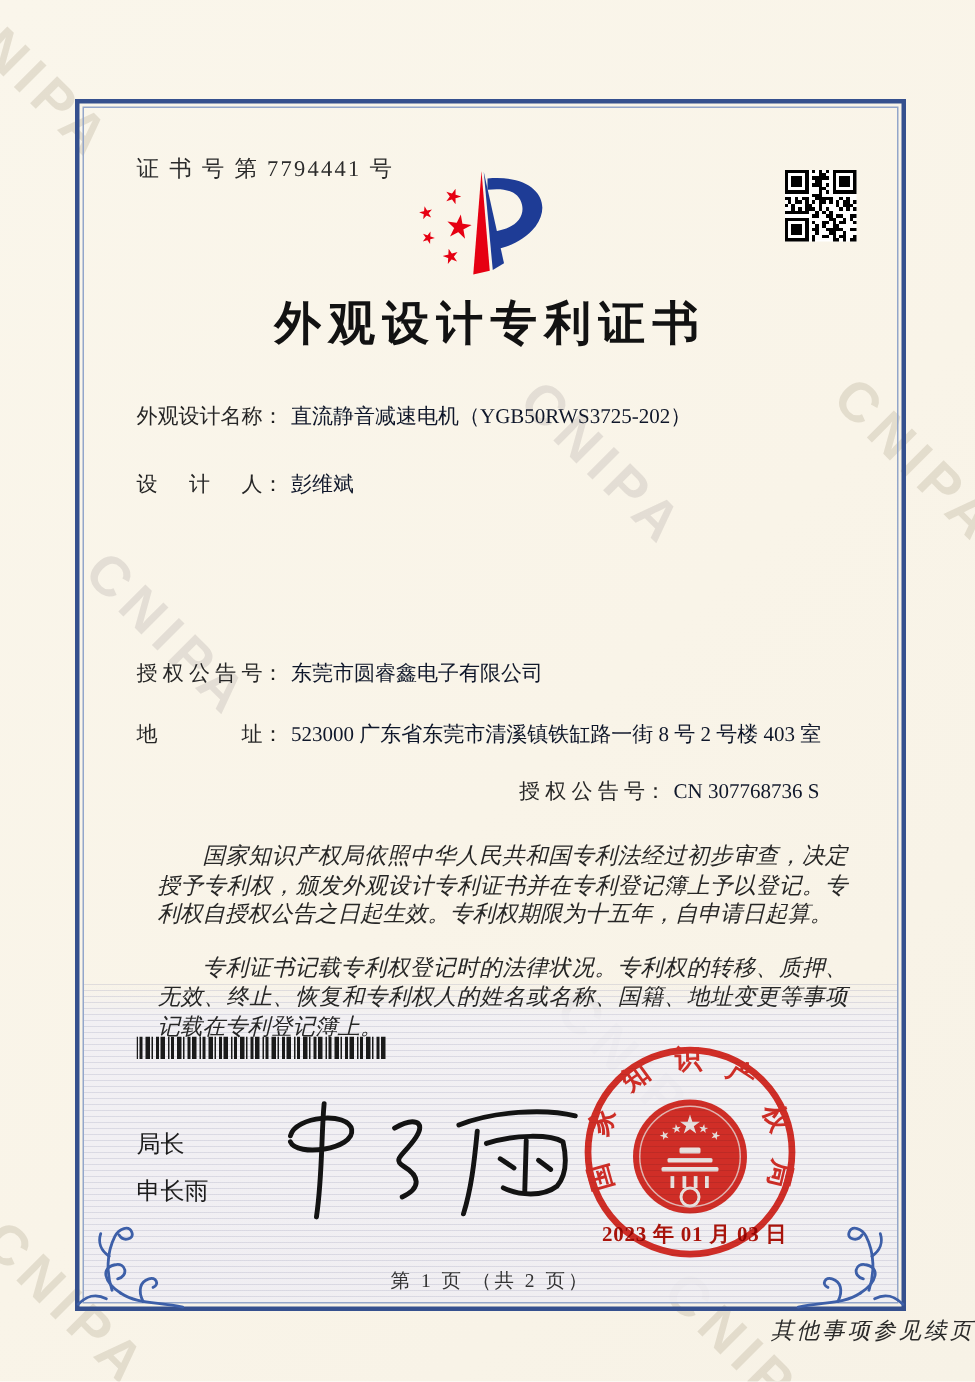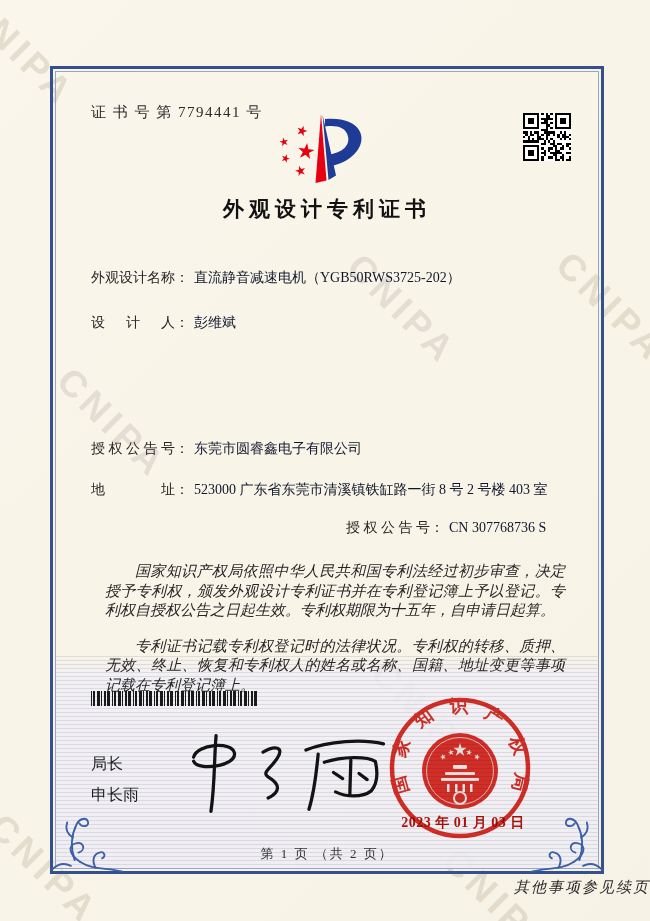--- a/index.html
+++ b/index.html
@@ -30,21 +30,21 @@
       repeating-linear-gradient(to bottom, rgba(176,176,198,0.35) 0 1px, rgba(244,243,247,0.0) 1px 4px),
       linear-gradient(to bottom, rgba(240,239,244,0.0) 0, rgba(240,239,244,0.88) 22px, rgba(238,237,243,0.88) 100%);
   }
   .cert-number{
     position:absolute;left:38px;top:34px;font-size:15px;letter-spacing:1.5px;color:#2b2b2b;
   }
   .qr{position:absolute;right:30px;top:44px;width:48px;height:48px;}
   .logo{position:absolute;left:206px;top:40px;width:120px;height:84px;}
   .title{
     position:absolute;left:0;right:0;top:126px;text-align:center;
-    font-size:21px;font-weight:bold;letter-spacing:5px;color:#121212;
+    font-size:31px;font-weight:bold;letter-spacing:5px;color:#121212;
   }
   .row{position:absolute;left:38px;white-space:nowrap;font-size:14px;color:#1d1d1d;}
   .row .lbl{
     display:inline-block;width:84px;text-align:justify;text-align-last:justify;
     vertical-align:top;color:#262626;
   }
   .row .val{margin-left:5px;color:#0f172a;}
   .paras{
     position:absolute;left:36px;right:20px;top:477px;font-size:15px;line-height:19.5px;
     color:#262626;text-align:justify;

